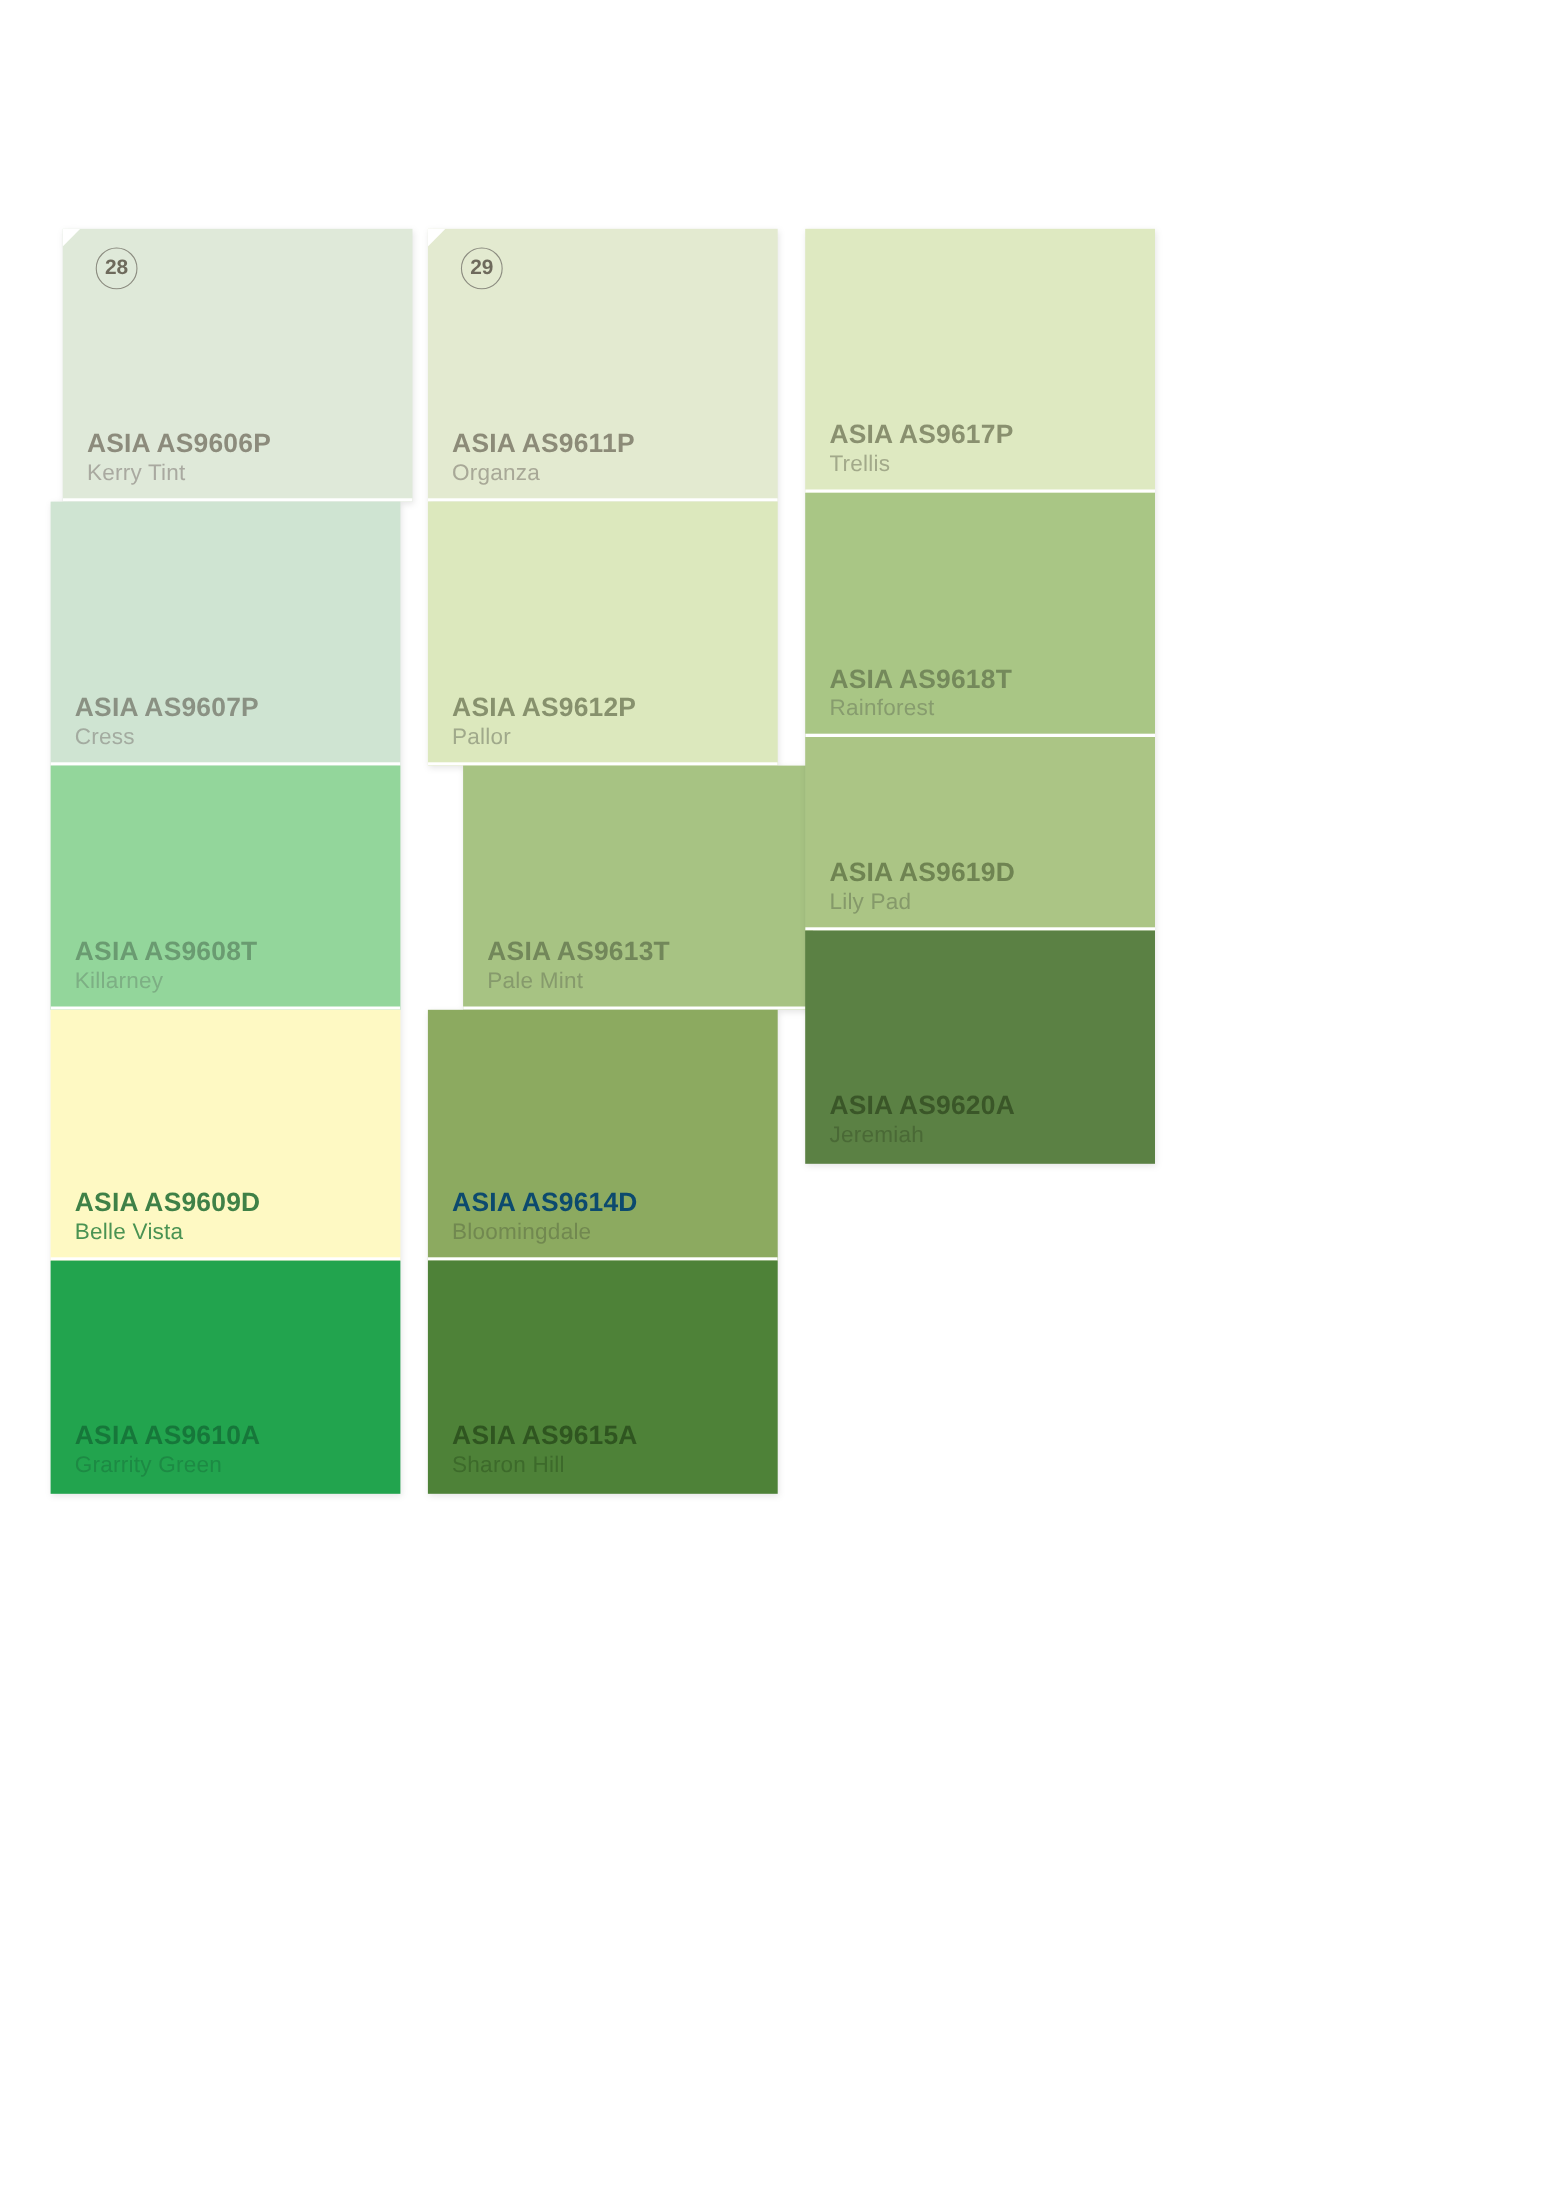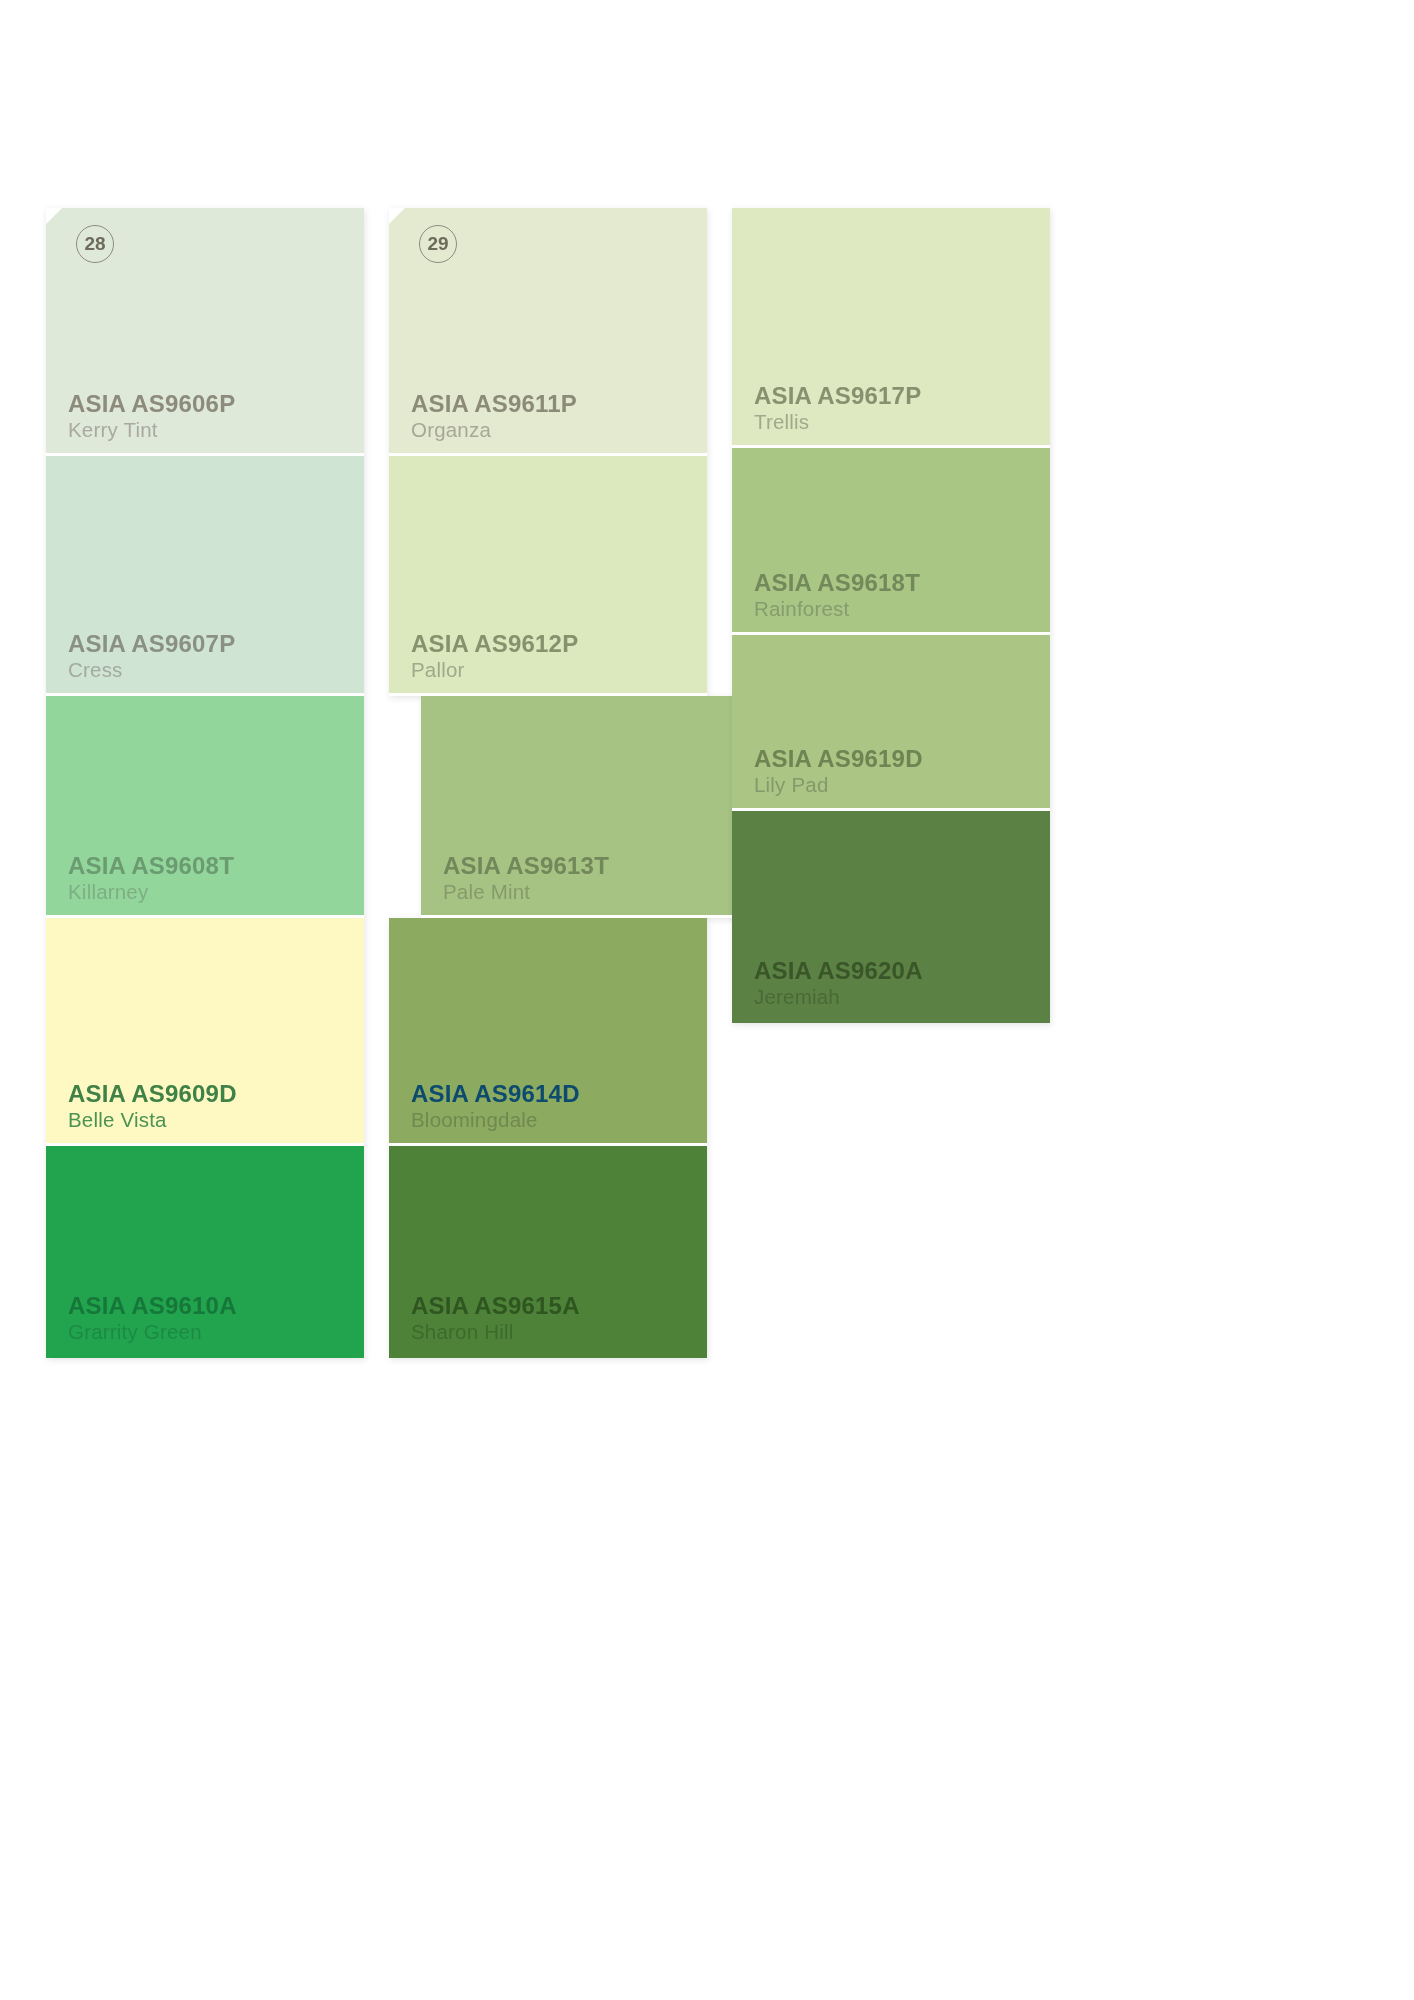--- a/index.html
+++ b/index.html
@@ -123,21 +123,21 @@
     box-sizing: border-box;
   }
 </style>
 </head>
 <body>
 
 <div id="card-sheet">
   <div class="strips-row">
       <div class="strip">
         <div class="strip-inner">
-          <div class="chip gap-below" style="height: 248px; background: rgb(223, 233, 217);">
+          <div class="chip gap-below" style="height: 248px; background: rgb(223, 233, 217); margin-left: 11px;">
             <div class="corner-notch"></div>
             <div class="badge">28</div>
             <div class="chip-label">
               <span class="chip-code" style="color: rgb(140, 139, 124);">ASIA AS9606P</span>
               <span class="chip-name" style="color: rgb(169, 169, 160);">Kerry Tint</span>
             </div>
           </div>
           <div class="chip gap-below" style="height: 240px; background: rgb(207, 228, 210);">
             <div class="chip-label">
               <span class="chip-code" style="color: rgb(138, 145, 131);">ASIA AS9607P</span>
@@ -201,21 +201,21 @@
         </div>
       </div>
       <div class="strip">
         <div class="strip-inner">
           <div class="chip gap-below" style="height: 240px; background: rgb(222, 233, 193);">
             <div class="chip-label">
               <span class="chip-code" style="color: rgb(137, 144, 111);">ASIA AS9617P</span>
               <span class="chip-name" style="color: rgb(162, 169, 138);">Trellis</span>
             </div>
           </div>
-          <div class="chip gap-below" style="height: 187px; background: rgb(169, 198, 133);">
+          <div class="chip gap-below" style="height: 222px; background: rgb(169, 198, 133);">
             <div class="chip-label">
               <span class="chip-code" style="color: rgb(116, 137, 91);">ASIA AS9618T</span>
               <span class="chip-name" style="color: rgb(135, 156, 110);">Rainforest</span>
             </div>
           </div>
           <div class="chip gap-below" style="height: 176px; background: rgb(171, 197, 133);">
             <div class="chip-label">
               <span class="chip-code" style="color: rgb(111, 132, 82);">ASIA AS9619D</span>
               <span class="chip-name" style="color: rgb(133, 153, 106);">Lily Pad</span>
             </div>

